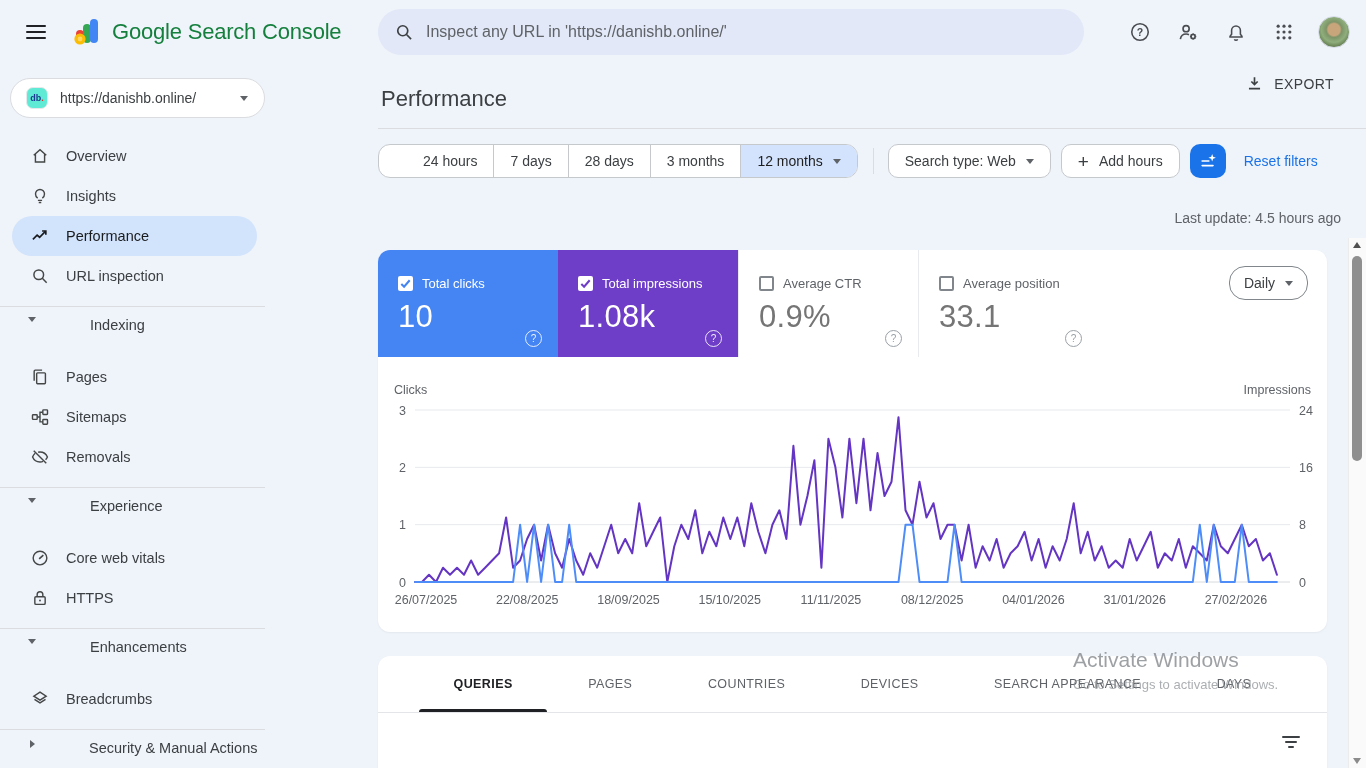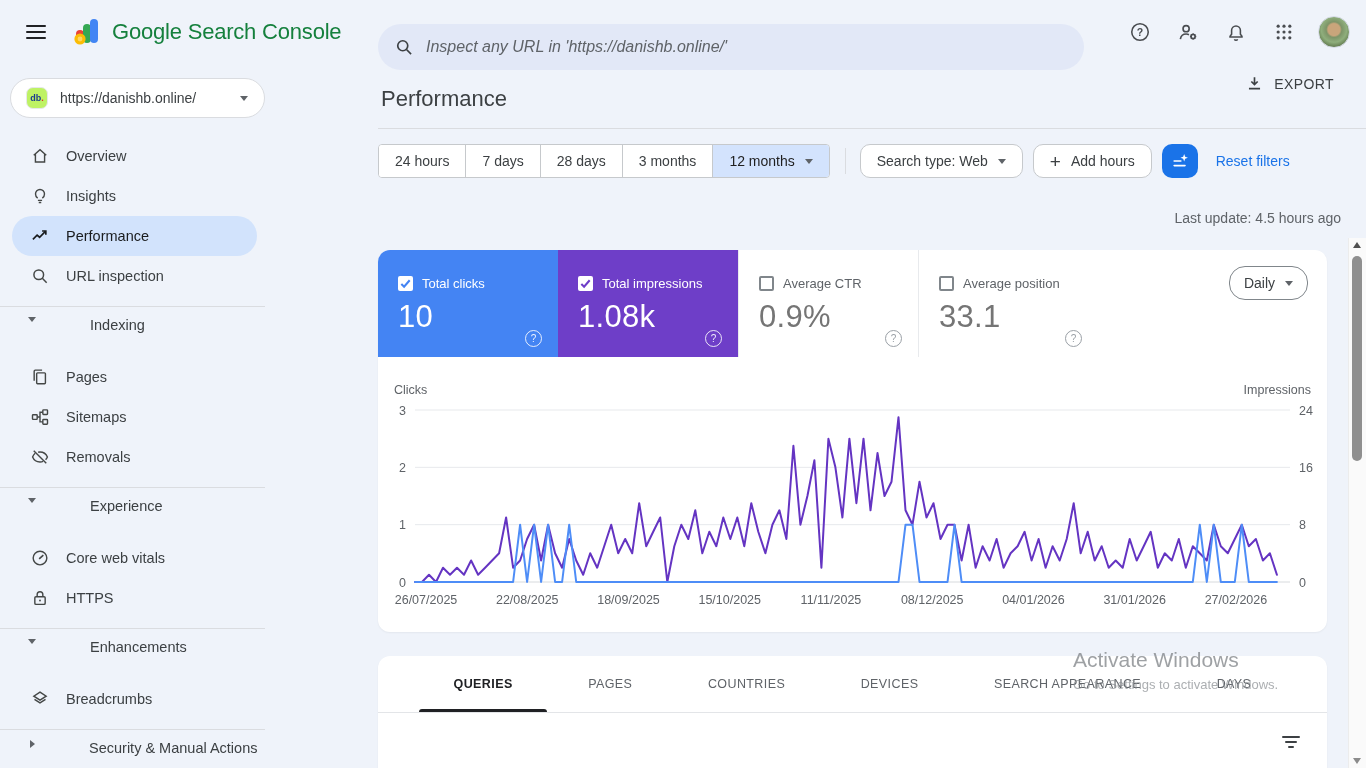--- a/index.html
+++ b/index.html
@@ -8,33 +8,33 @@
     background:#eff3fa;font-family:"Liberation Sans",sans-serif;
     -webkit-font-smoothing:antialiased;color:#3c4043;
   }
   
   .topbar{position:absolute;left:0;top:0;right:0;height:64px;display:flex;align-items:center;}
   .hamburger{width:20px;height:14px;margin-left:26px;display:flex;flex-direction:column;justify-content:space-between;cursor:pointer;}
   .hamburger span{display:block;height:2px;background:#202124;border-radius:1px;}
   .logo{display:flex;align-items:center;margin-left:26px;}
   .logo-mark{width:30px;height:30px;margin-right:10px;}
   .logo-text{font-size:22px;color:#15803d;letter-spacing:-0.2px;white-space:nowrap;}
-  .searchbar{position:absolute;left:378px;top:24px;width:706px;height:46px;border-radius:23px;
-    background:#e2e8f7;display:flex;align-items:center;padding:0 16px;box-sizing:border-box;font-style:italic;}
+  .searchbar{position:absolute;left:378px;top:9px;width:706px;height:46px;border-radius:23px;
+    background:#e2e8f7;display:flex;align-items:center;padding:0 16px;box-sizing:border-box;}
   .searchbar .ph{font-size:16px;color:#5f6368;margin-left:12px;}
   .top-icons{position:absolute;right:8px;top:0;height:64px;display:flex;align-items:center;}
   .tib{width:40px;height:40px;border-radius:50%;display:flex;align-items:center;justify-content:center;margin-right:8px;cursor:pointer;}
   .avatar{width:30px;height:30px;border-radius:50%;margin:0 8px 0 6px;
     background:radial-gradient(circle at 50% 42%, #c9a57b 0%, #c9a57b 26%, #7d9468 34%, #8fae7c 55%, #5c7348 80%, #49603a 100%);
     border:1px solid #d6dbe6;}
   
   .sidebar{position:absolute;left:0;top:64px;width:265px;bottom:0;}
   .property{margin:14px 0 0 10px;width:255px;height:40px;border:1px solid #dadce0;border-radius:20px;
     background:#fff;display:flex;align-items:center;box-sizing:border-box;cursor:pointer;}
-  .favicon{width:20px;height:20px;margin-left:15px;border:1px solid #e6e8eb;border-radius:7px;background:#bef264;
+  .favicon{width:20px;height:20px;margin-left:15px;border:1px solid #e6e8eb;border-radius:7px;background:#5eead4;
     display:flex;align-items:center;justify-content:center;font-size:9px;font-weight:bold;color:#1a3a8f;}
   .favicon i{color:#d93025;font-style:normal;}
   .property .url{font-size:14px;font-weight:500;color:#3c4043;margin-left:12px;flex:1;}
   .caret{display:inline-block;width:0;height:0;border-left:4px solid transparent;border-right:4px solid transparent;border-top:5px solid #5f6368;}
   .property .caret{margin-right:16px;}
   .nav{margin-top:18px;}
   .nav-item{height:40px;display:flex;align-items:center;border-radius:20px;margin:0 8px 0 12px;cursor:pointer;}
   .nav-item .nicon{width:20px;height:20px;margin-left:18px;display:flex;align-items:center;justify-content:center;}
   .nav-item .nlabel{font-size:14.5px;color:#3c4043;margin-left:16px;}
   .nav-item.selected{background:#d2e3fc;}
@@ -44,21 +44,21 @@
   .nav-section .scaret{margin-left:28px;}
   .scaret-right{display:inline-block;width:0;height:0;border-top:4px solid transparent;border-bottom:4px solid transparent;border-left:5px solid #5f6368;}
   .nav-section .nslabel{font-size:14.5px;color:#3c4043;margin-left:14px;}
   
   .main{position:absolute;left:265px;top:64px;right:0;bottom:0;}
   .page-title{position:absolute;left:116px;top:22px;font-size:22px;color:#3c4043;}
   .export-btn{position:absolute;right:32px;top:10px;display:flex;align-items:center;cursor:pointer;}
   .export-btn .lbl{font-size:14px;font-weight:500;letter-spacing:0.4px;color:#3c4043;margin-left:10px;}
   .hdr-divider{position:absolute;left:113px;right:0;top:64px;height:1px;background:#dadce0;}
   .chips-row{position:absolute;left:113px;top:80px;height:34px;display:flex;align-items:center;}
-  .seg-group{display:flex;height:34px;border:1px solid #c6c9cc;border-radius:4px;overflow:hidden;background:#fff;box-sizing:border-box;}
+  .seg-group{display:flex;height:34px;border:1px solid #c6c9cc;border-radius:12px;overflow:hidden;background:#fff;box-sizing:border-box;padding-left:28px;}
   .seg{display:flex;align-items:center;padding:0 16px;font-size:14px;color:#3c4043;border:none;background:#fff;
     border-right:1px solid #c6c9cc;cursor:pointer;font-family:inherit;}
   .seg:last-child{border-right:none;}
   .seg.selected{background:#d3e3fd;font-weight:500;color:#1f1f1f;}
   .seg .caret{margin-left:10px;}
   .vsep{width:1px;height:26px;background:#dadce0;margin:0 14px 0 15px;}
   .chip{display:flex;align-items:center;height:34px;padding:0 16px;border:1px solid #c6c9cc;border-radius:10px;
     background:#fff;font-size:14px;color:#3c4043;margin-right:10px;cursor:pointer;font-family:inherit;}
   .chip .caret{margin-left:10px;}
   .chip .plus{font-size:19px;color:#3c4043;margin-right:10px;font-weight:400;line-height:1;}

